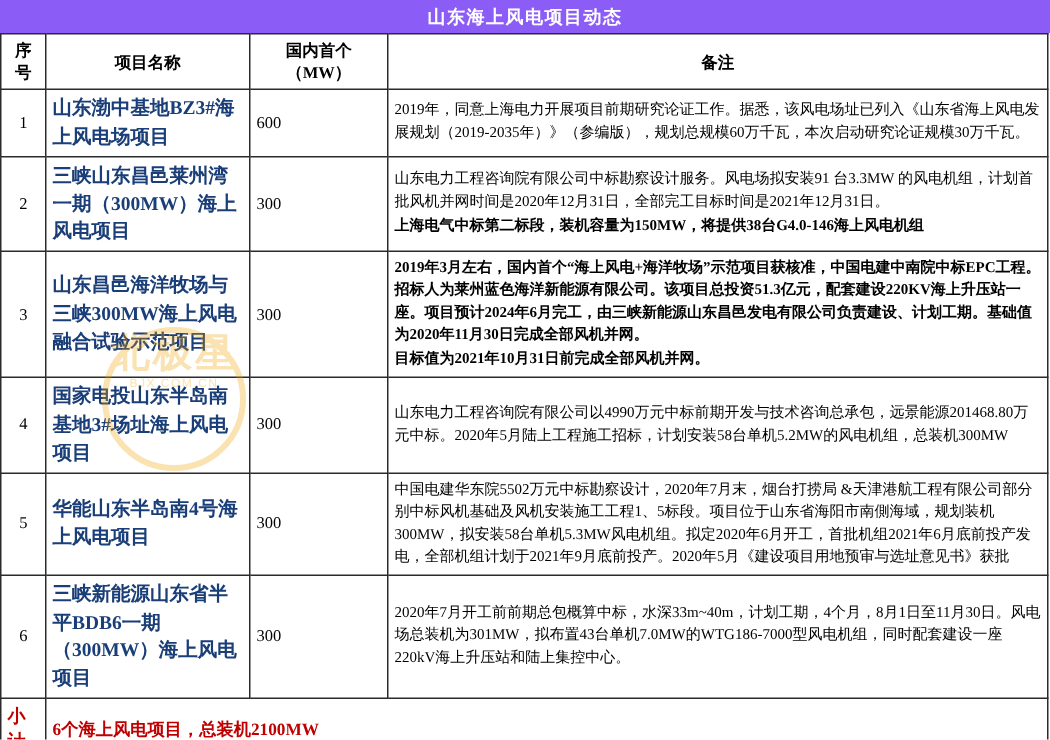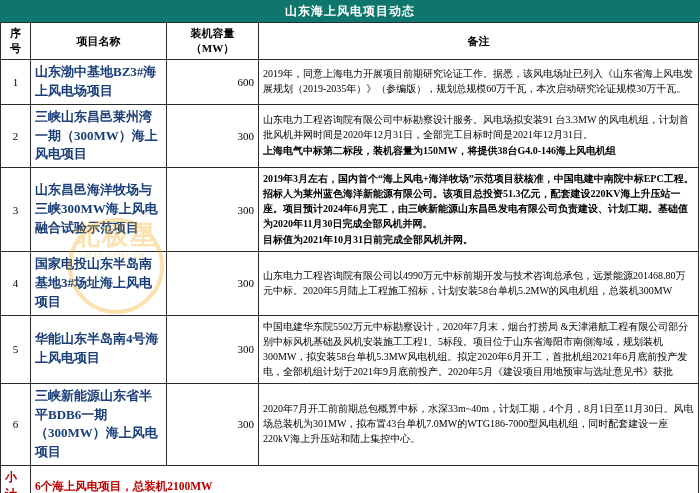--- a/index.html
+++ b/index.html
@@ -16,21 +16,21 @@
     position: relative;
   }
   .doc {
     width: 700px;
     height: 493px;
     position: relative;
     background: #fff;
   }
   .title-bar {
     height: 22px;
-    background: #0f766e;
+    background: #8b5cf6;
     color: #ffffff;
     font-size: 12px;
     font-weight: bold;
     letter-spacing: 1px;
     display: flex;
     align-items: center;
     justify-content: center;
   }
   table.main {
     width: 582px;
@@ -62,21 +62,21 @@
     color: #000;
   }
   td.c-name {
     text-align: left;
     font-size: 13px;
     line-height: 1.45;
     color: #1a3e78;
     font-weight: bold;
   }
   td.c-cap {
-    text-align: right;
+    text-align: left;
     font-size: 11px;
     color: #000;
   }
   td.c-note {
     text-align: left;
     font-size: 10px;
     line-height: 1.5;
     color: #000;
   }
   td.c-note p { margin: 0 0 1px 0; }
@@ -144,21 +144,21 @@
     <colgroup>
       <col class="col-no">
       <col class="col-name">
       <col class="col-cap">
       <col class="col-note">
     </colgroup>
     <thead>
       <tr>
         <th>序号</th>
         <th>项目名称</th>
-        <th>装机容量（MW）</th>
+        <th>国内首个（MW）</th>
         <th>备注</th>
       </tr>
     </thead>
     <tbody id="tbody">
         <tr>
           <td class="c-no">1</td>
           <td class="c-name">山东渤中基地BZ3#海上风电场项目</td>
           <td class="c-cap">600</td>
           <td class="c-note">
             <p>2019年，同意上海电力开展项目前期研究论证工作。据悉，该风电场址已列入《山东省海上风电发展规划（2019-2035年）》（参编版），规划总规模60万千瓦，本次启动研究论证规模30万千瓦。</p>

